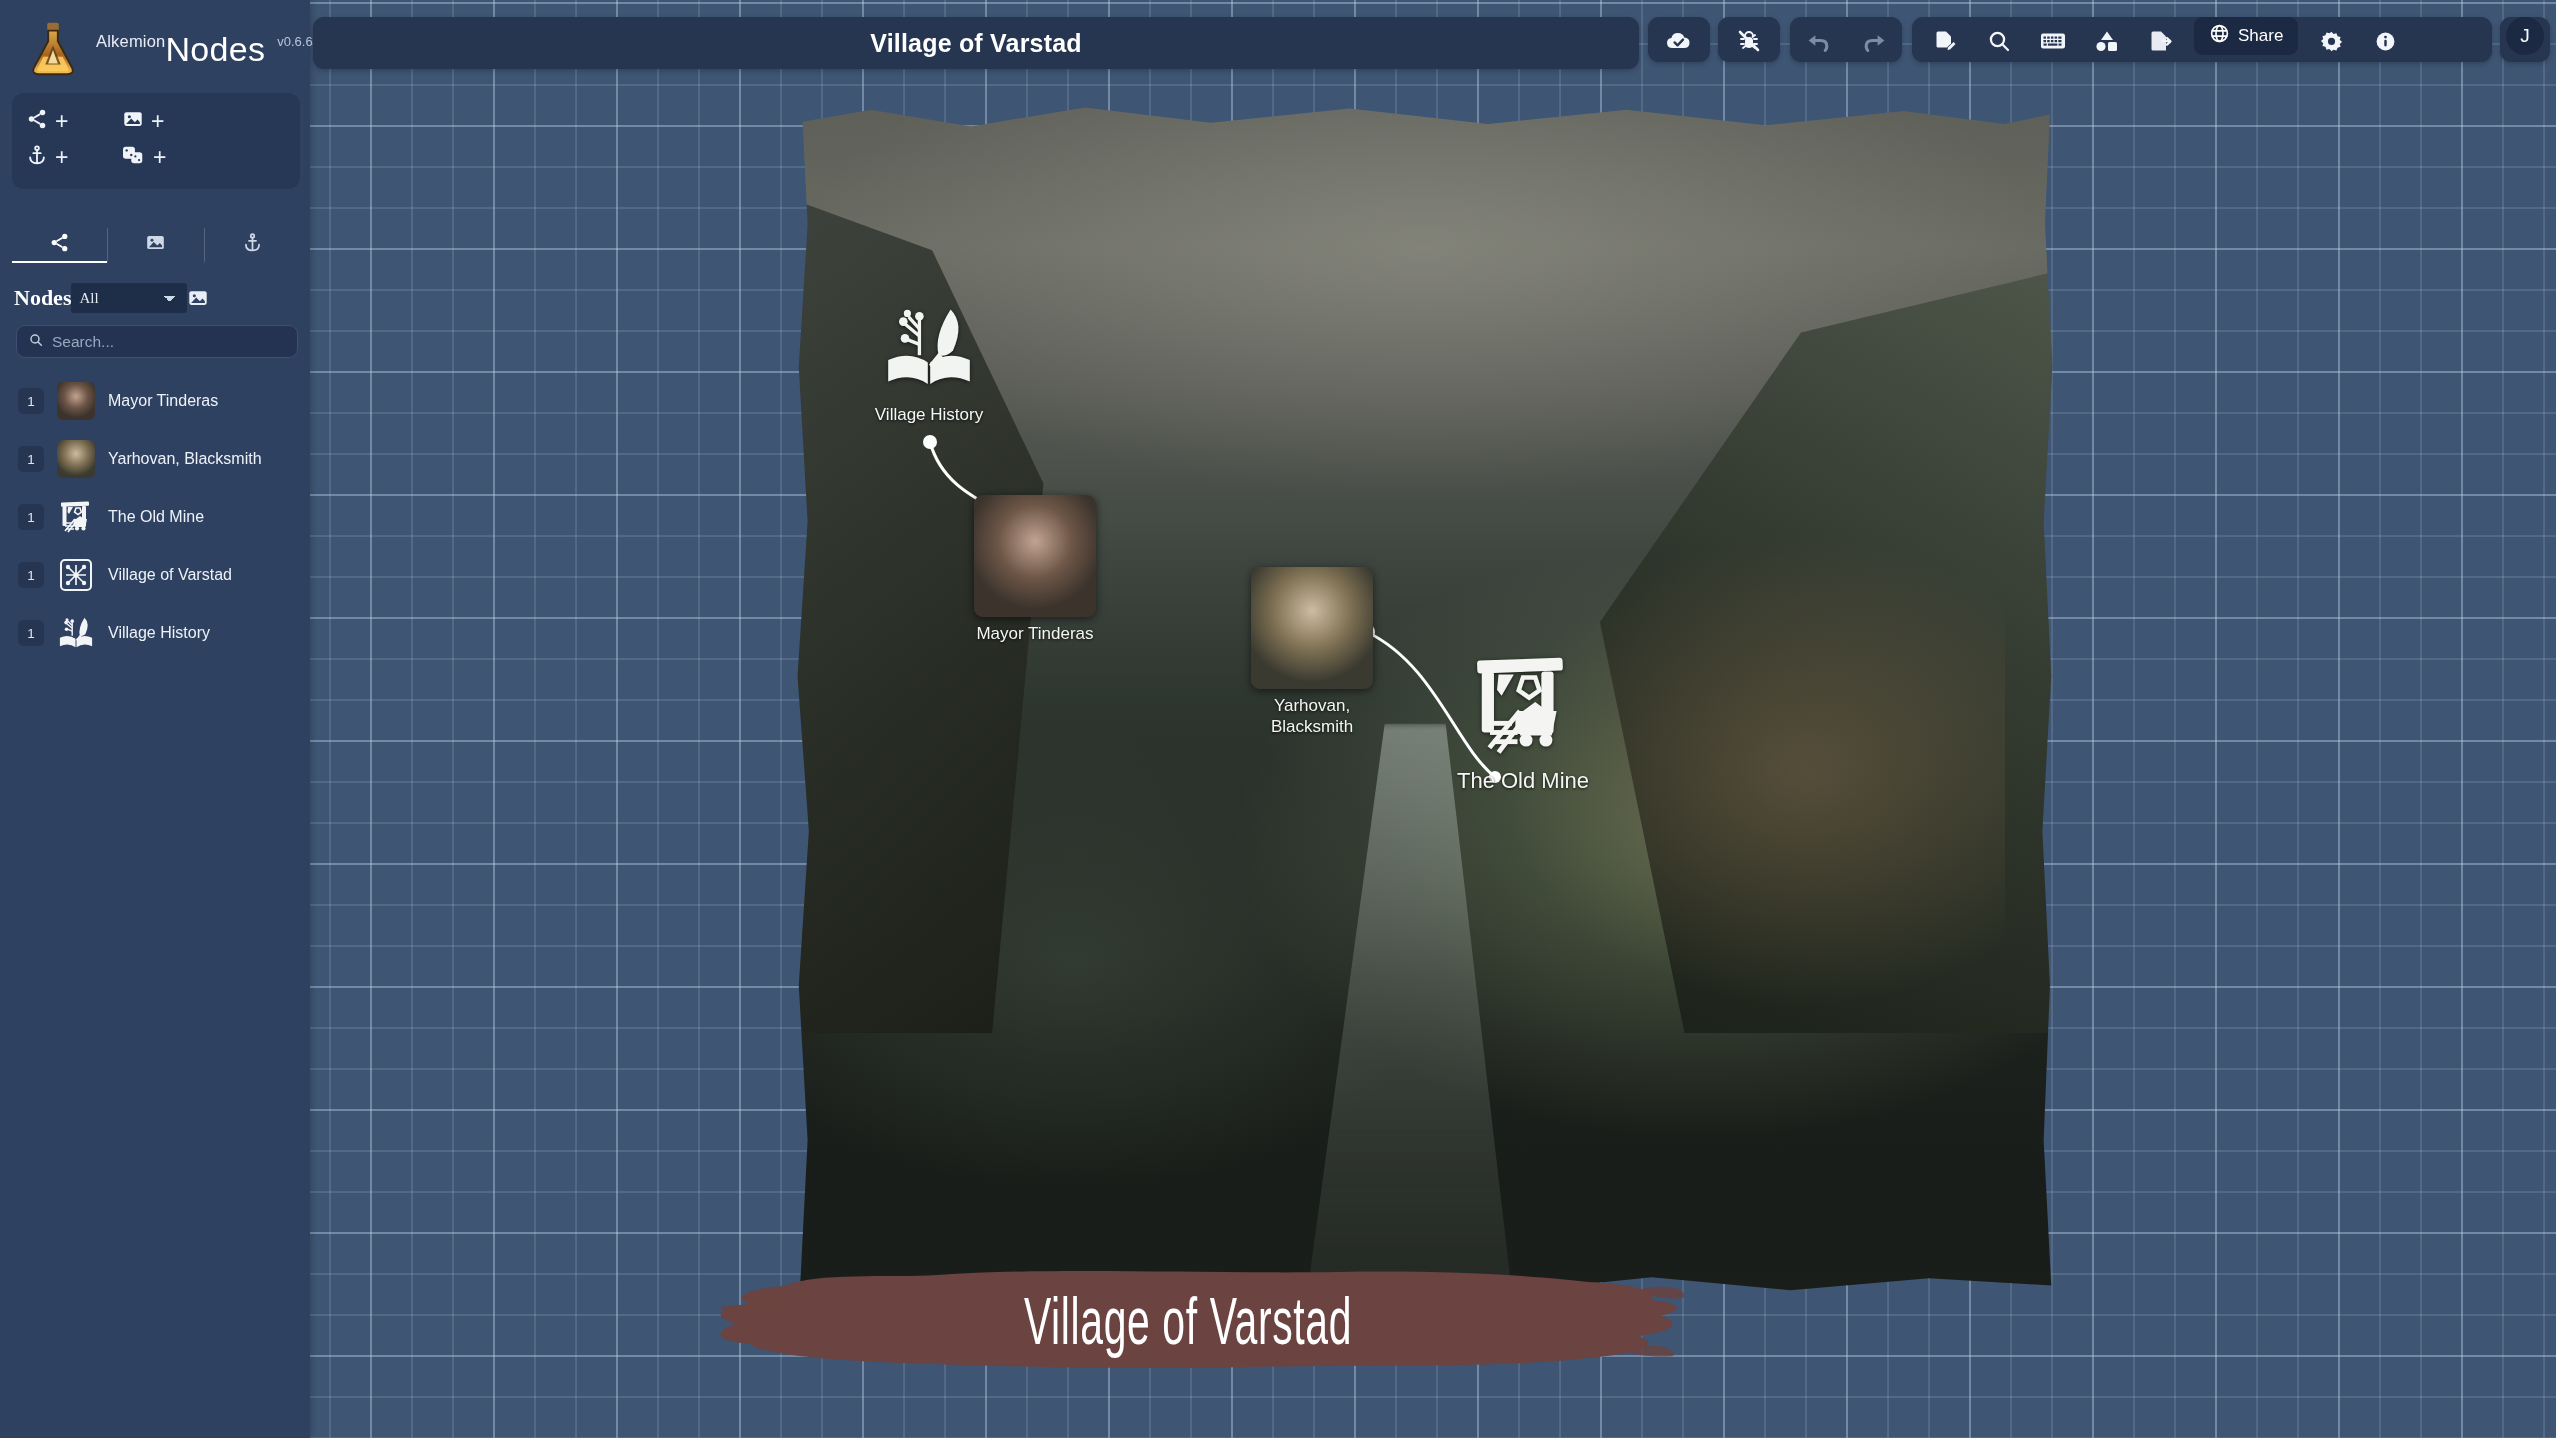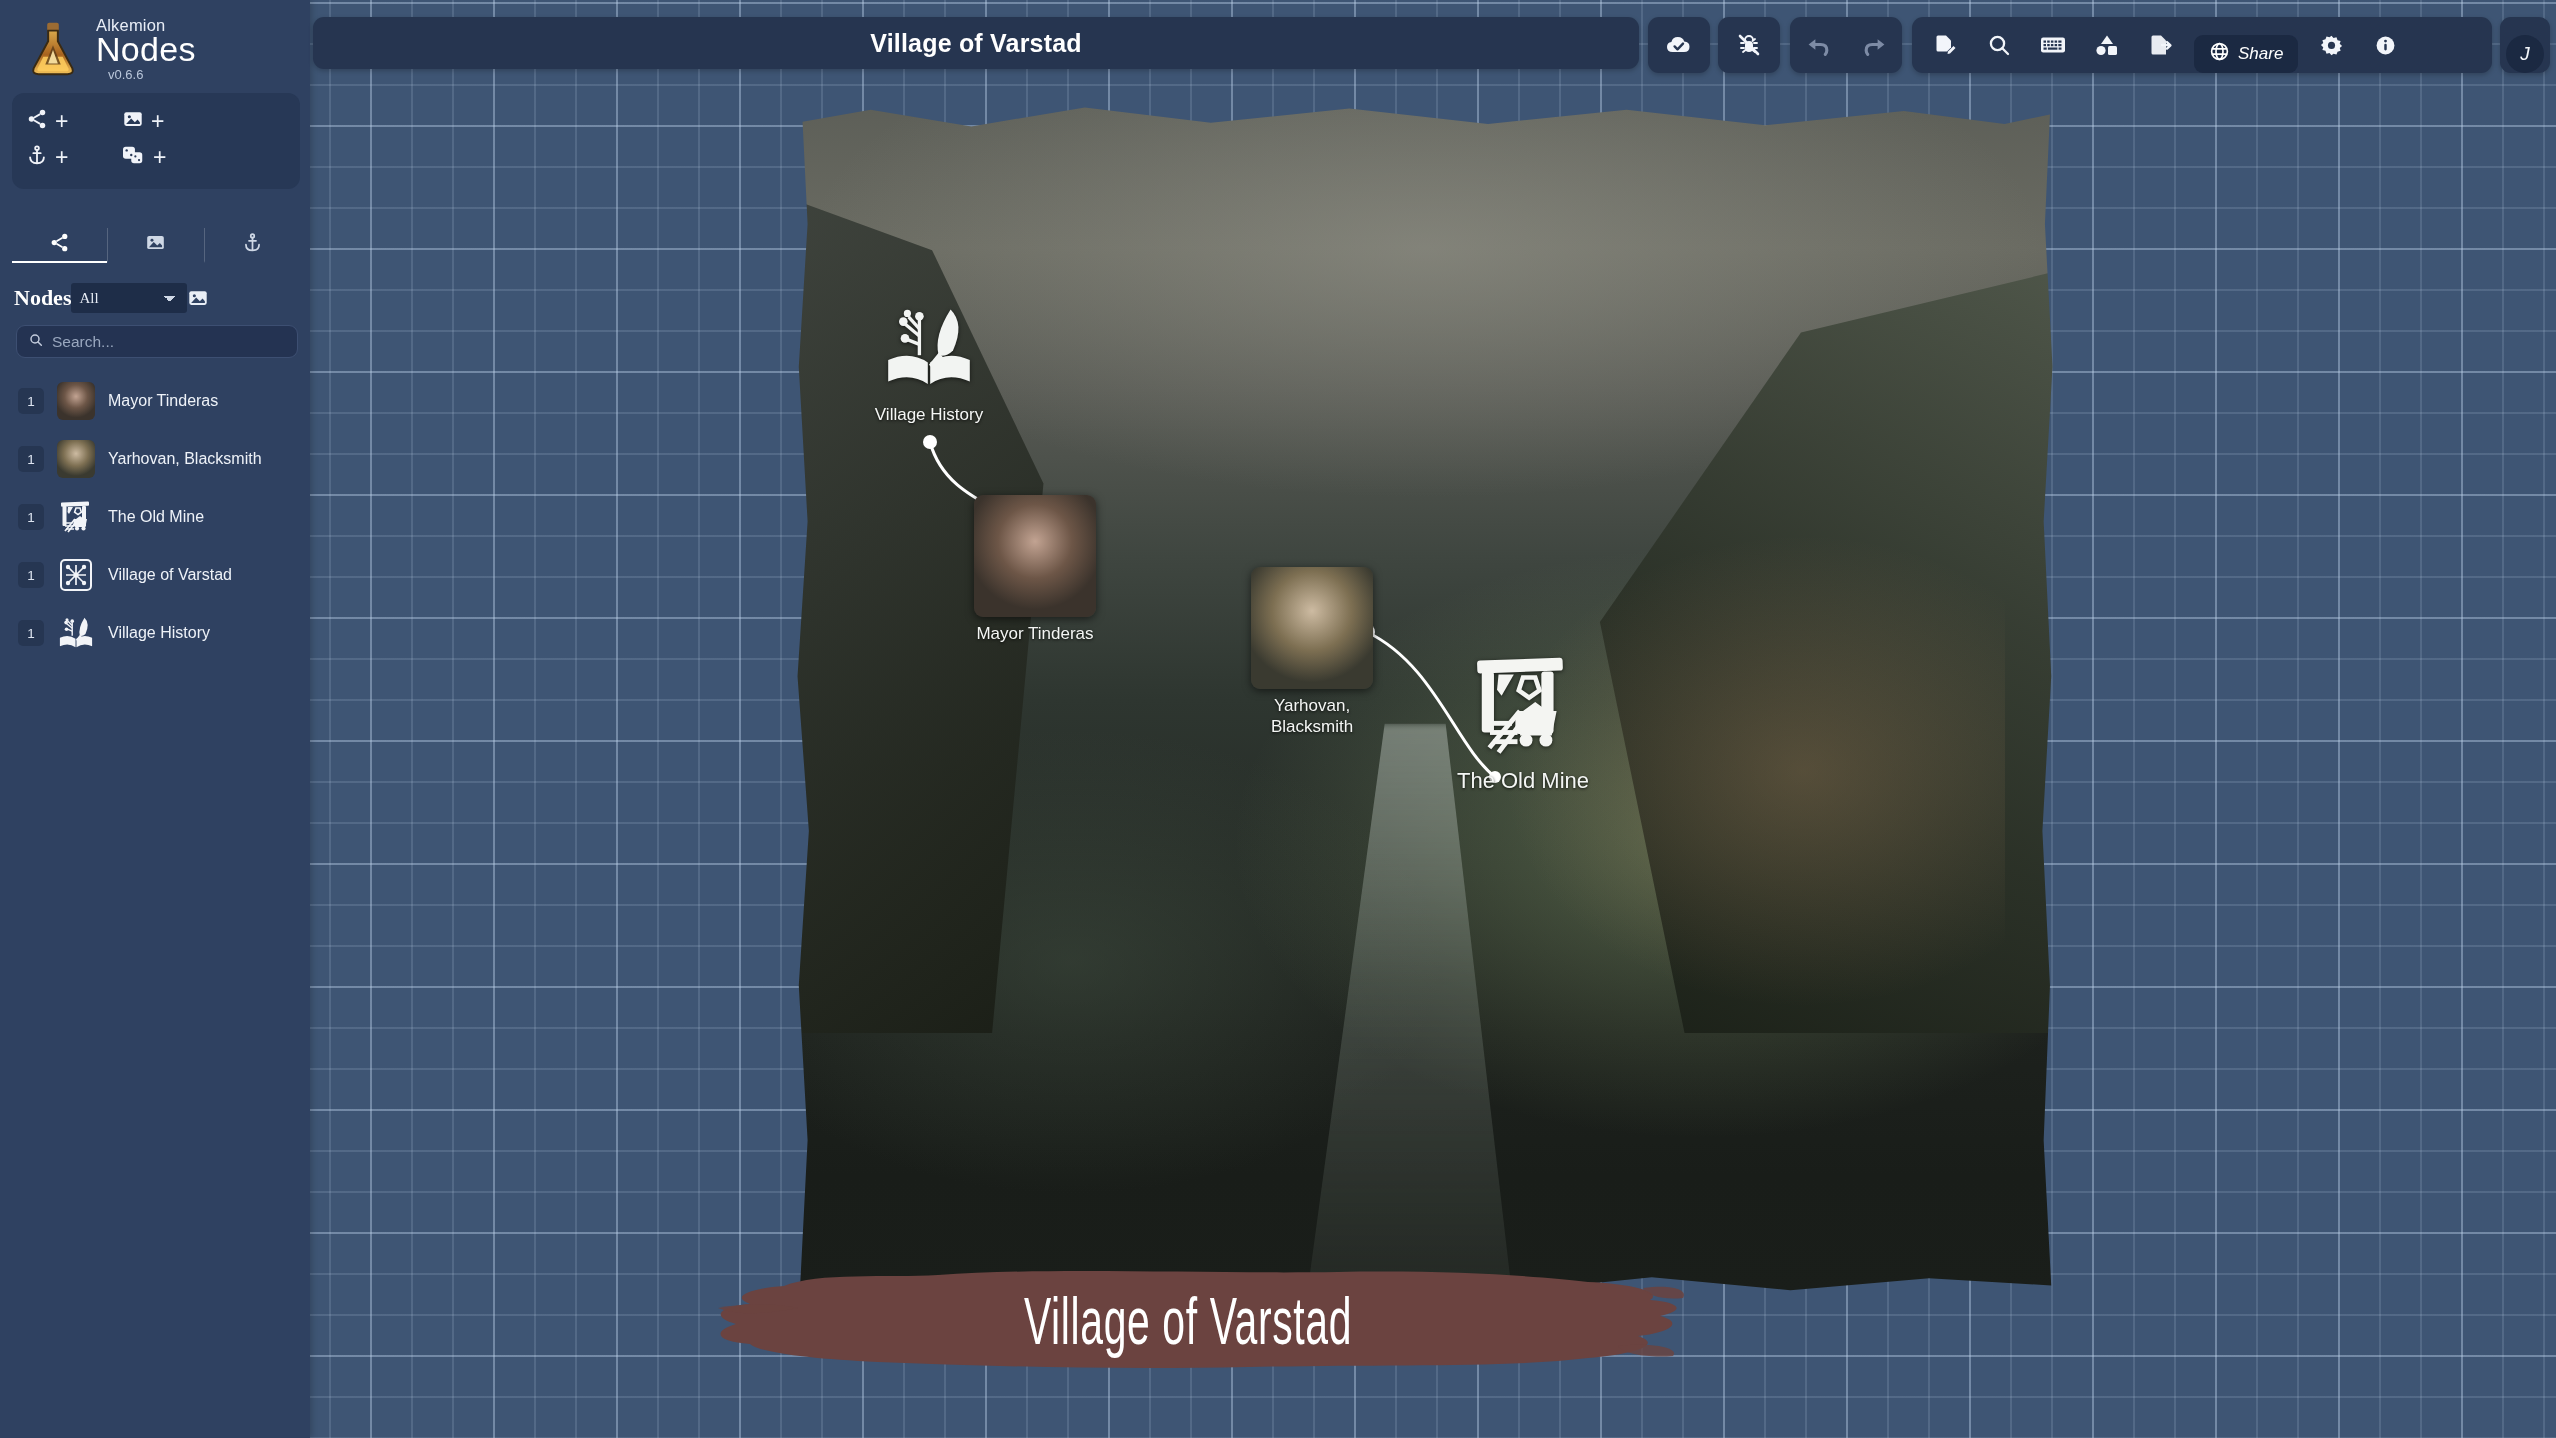--- a/index.html
+++ b/index.html
@@ -29,21 +29,21 @@
     position: absolute; left: 0; top: 0;
     width: 310px; height: 1438px;
     background: #2f4161;
     box-shadow: 2px 0 6px rgba(0,0,0,.18);
   }
   .brand {
     display: flex; align-items: center; gap: 12px;
     padding: 14px 0 8px 22px; height: 92px;
   }
   .flask { width: 62px; height: 62px; flex: 0 0 62px; position: relative; }
-  .brand-text { display: flex; flex-direction: column; line-height: 1; }
+  .brand-text { display: flex; flex-direction: row; line-height: 1; }
   .brand-top { font-size: 16.5px; color: #e8edf6; letter-spacing: .2px; }
   .brand-main { font-size: 34px; color: #ffffff; font-weight: 300; letter-spacing: .3px; margin-top: -1px; }
   .brand-ver { font-size: 13px; color: #b9c6da; margin-top: 2px; margin-left: 12px; }
 
   .quickadd {
     position: absolute; left: 12px; top: 93px;
     width: 288px; height: 96px;
     background: #273856; border-radius: 12px;
     padding: 10px 14px;
     display: flex; flex-wrap: wrap; align-content: flex-start;
@@ -141,25 +141,24 @@
     background: #263550;
     border-radius: 11px;
     display: flex; align-items: center; justify-content: center;
     box-shadow: 0 2px 5px rgba(0,0,0,.22);
   }
   #titlebar .doc-title {
     font-size: 25px; font-weight: 700; color: #ffffff; letter-spacing: .2px;
   }
 
   .tb-group {
-    position: absolute; top: 17px; height: 56px;
+    position: absolute; top: 17px; height: 45px;
     background: #263550; border-radius: 11px;
-    display: flex; align-items: flex-end;
+    display: flex; align-items: flex-start;
     box-shadow: 0 2px 5px rgba(0,0,0,.22);
-    font-style: italic;
   }
   .tb-btn {
     width: 54px; height: 52px;
     display: flex; align-items: center; justify-content: center;
     color: #f2f5fa; cursor: pointer;
   }
   .tb-btn.dim { color: #7d8ba5; }
   #g-cloud { left: 1648px; width: 62px; justify-content: center; }
   #g-cloud .tb-btn { width: 62px; }
   #g-bug   { left: 1718px; width: 62px; }

